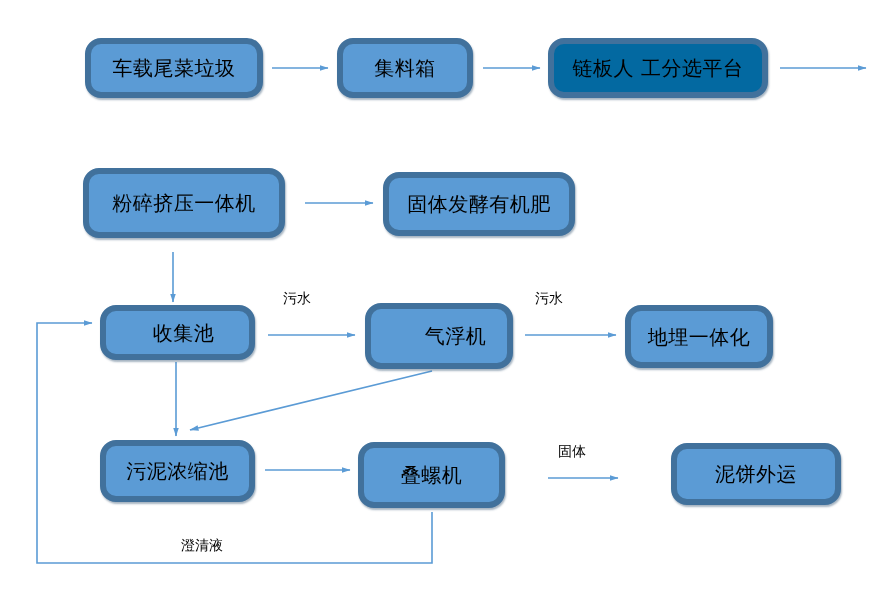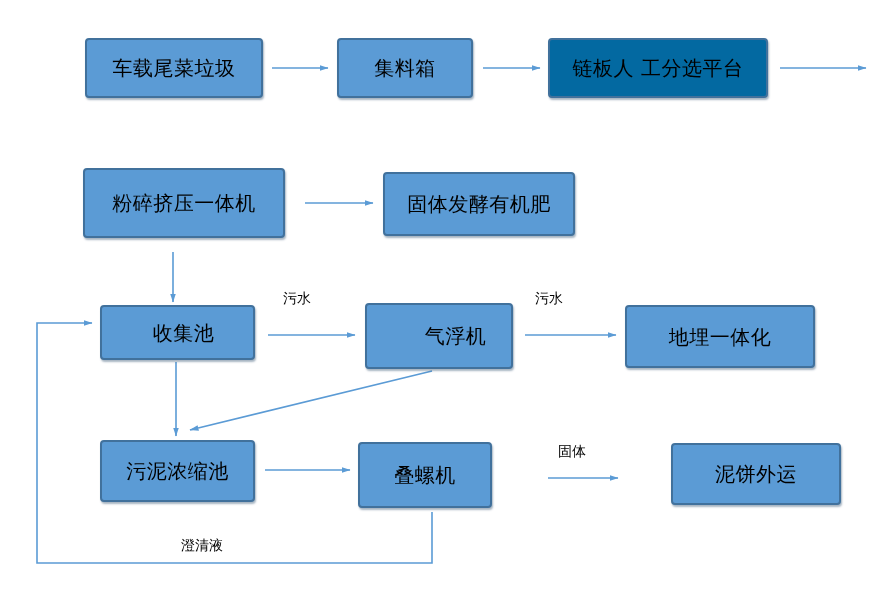--- a/index.html
+++ b/index.html
@@ -15,22 +15,22 @@
     position: relative;
     width: 880px;
     height: 590px;
     background: #ffffff;
     overflow: hidden;
   }
   .node {
     position: absolute;
     box-sizing: border-box;
     background: #5B9BD5;
-    border: 2px solid #000000;
-    border-radius: 4px;
+    border: 6px solid #000000;
+    border-radius: 16px;
     display: flex;
     align-items: center;
     justify-content: center;
     color: #000000;
     font-size: 20px;
     line-height: 1.1;
     letter-spacing: 0.5px;
     white-space: pre;
     box-shadow: 1px 2px 2px rgba(60, 90, 120, 0.45);
     text-align: center;
@@ -84,23 +84,23 @@
   </svg>
 
   <div id="nodes-layer">
       <div class="node" style="left: 85px; top: 38px; width: 178px; height: 60px; background: rgb(91, 155, 213); border-color: rgb(65, 113, 156); color: rgb(0, 0, 0);">车载尾菜垃圾</div>
       <div class="node" style="left: 337px; top: 38px; width: 136px; height: 60px; background: rgb(91, 155, 213); border-color: rgb(65, 113, 156); color: rgb(0, 0, 0);">集料箱</div>
       <div class="node" style="left: 548px; top: 38px; width: 220px; height: 60px; background: #0369a1; border-color: rgb(65, 113, 156); color: rgb(0, 0, 0);">链板人 工分选平台</div>
       <div class="node" style="left: 83px; top: 168px; width: 202px; height: 70px; background: rgb(91, 155, 213); border-color: rgb(65, 113, 156); color: rgb(0, 0, 0);">粉碎挤压一体机</div>
       <div class="node" style="left: 383px; top: 172px; width: 192px; height: 64px; background: rgb(91, 155, 213); border-color: rgb(65, 113, 156); color: rgb(0, 0, 0);">固体发酵有机肥</div>
       <div class="node" style="left: 100px; top: 305px; width: 155px; height: 55px; background: rgb(91, 155, 213); border-color: rgb(65, 113, 156); color: rgb(0, 0, 0); padding-left: 12px;">收集池</div>
       <div class="node" style="left: 365px; top: 303px; width: 148px; height: 66px; background: rgb(91, 155, 213); border-color: rgb(65, 113, 156); color: rgb(0, 0, 0); padding-left: 33px;">气浮机</div>
-      <div class="node" style="left: 625px; top: 305px; width: 190px; height: 63px; background: rgb(91, 155, 213); border-color: rgb(65, 113, 156); color: rgb(0, 0, 0);">地埋一体化</div>
+      <div class="node" style="left: 625px; top: 305px; width: 148px; height: 63px; background: rgb(91, 155, 213); border-color: rgb(65, 113, 156); color: rgb(0, 0, 0);">地埋一体化</div>
       <div class="node" style="left: 100px; top: 440px; width: 155px; height: 62px; background: rgb(91, 155, 213); border-color: rgb(65, 113, 156); color: rgb(0, 0, 0);">污泥浓缩池</div>
-      <div class="node" style="left: 358px; top: 442px; width: 134px; height: 66px; background: rgb(91, 155, 213); border-color: rgb(65, 113, 156); color: rgb(0, 0, 0);">叠螺机</div>
+      <div class="node" style="left: 358px; top: 442px; width: 147px; height: 66px; background: rgb(91, 155, 213); border-color: rgb(65, 113, 156); color: rgb(0, 0, 0);">叠螺机</div>
       <div class="node" style="left: 625px; top: 443px; width: 170px; height: 62px; background: rgb(91, 155, 213); border-color: rgb(65, 113, 156); color: rgb(0, 0, 0); margin-left: 46px;">泥饼外运</div>
     </div>
   <div id="labels-layer">
       <div class="edge-label" style="left: 283px; top: 290px; color: rgb(0, 0, 0);">污水</div>
       <div class="edge-label" style="left: 535px; top: 290px; color: rgb(0, 0, 0);">污水</div>
       <div class="edge-label" style="left: 558px; top: 443px; color: rgb(0, 0, 0);">固体</div>
       <div class="edge-label" style="left: 181px; top: 537px; color: rgb(0, 0, 0);">澄清液</div>
     </div>
 
 </div>

